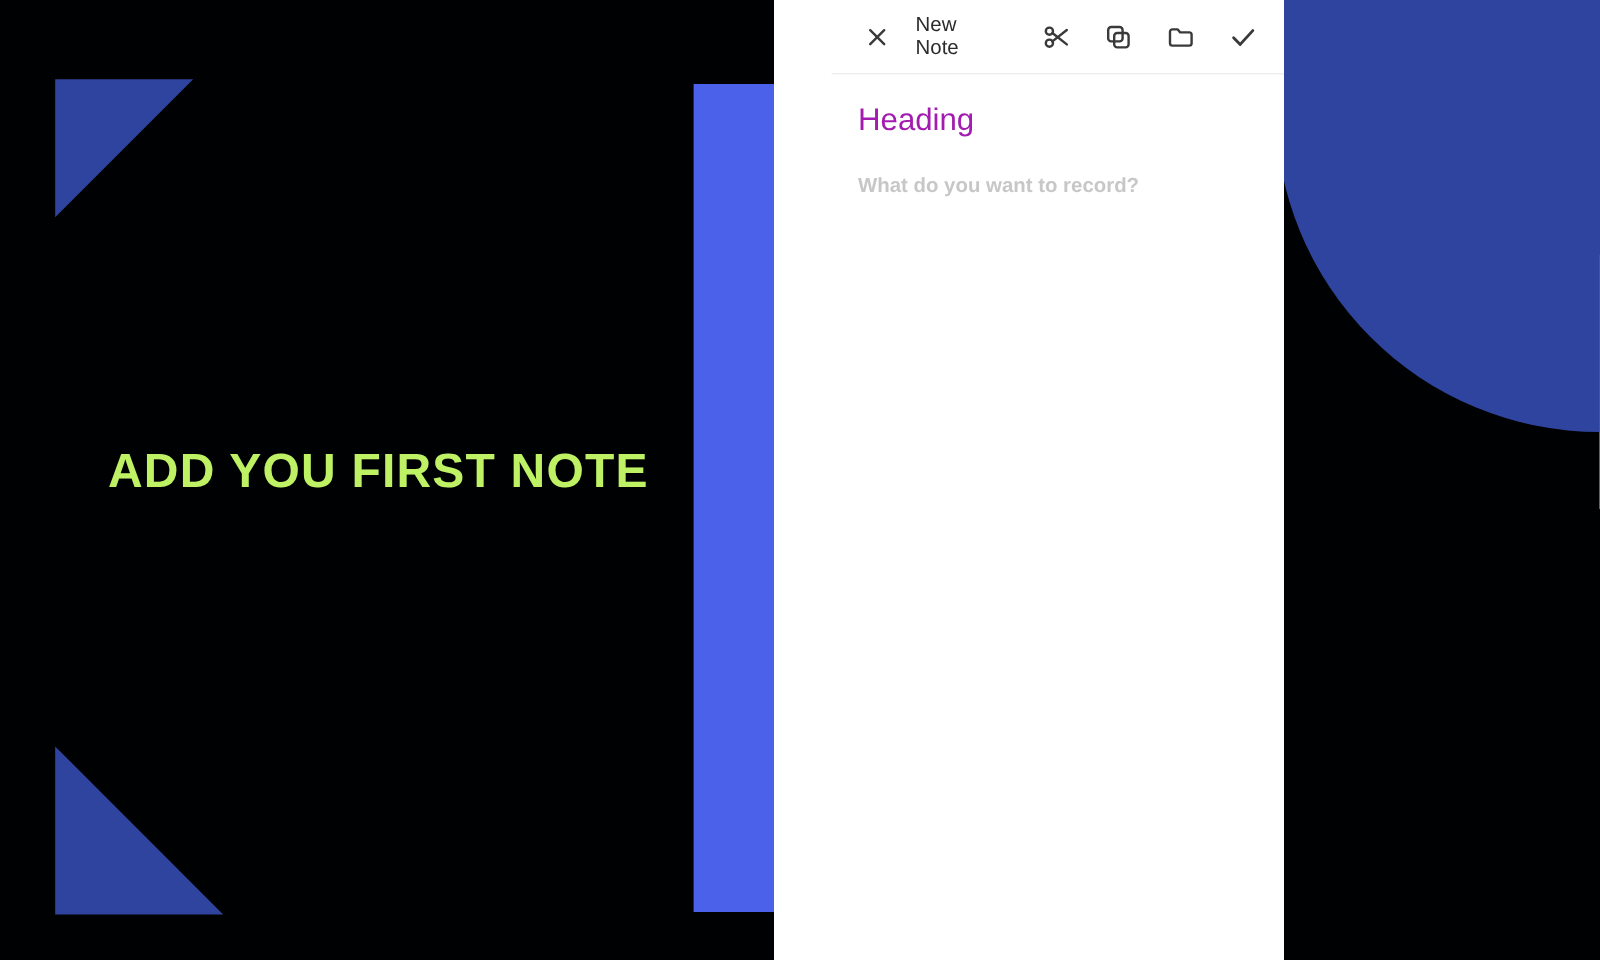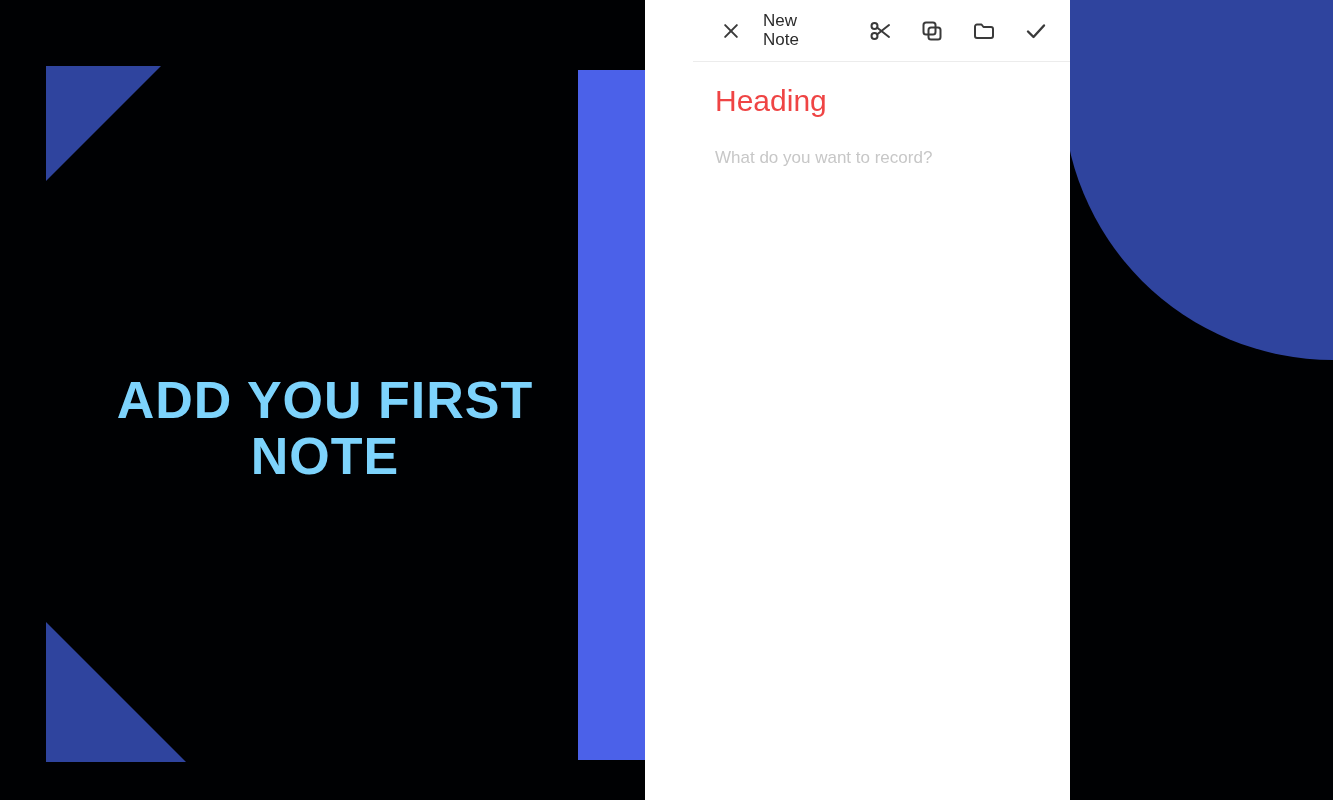--- a/index.html
+++ b/index.html
@@ -43,26 +43,25 @@
       height: 360px;
       background: #2F449E;
       border-bottom-left-radius: 270px 270px;
       border-bottom-right-radius: 0;
     }
     .headline {
       position: absolute;
       left: 90px;
       top: 372px;
       width: 470px;
-      color: #7dd3fc;
+      color: #bef264;
       font-weight: 900;
-      font-size: 52px;
+      font-size: 40px;
       line-height: 1.08;
       letter-spacing: 1px;
-      text-align: center;
       font-family: "Arial Black", Arial, sans-serif;
     }
     
     .app {
       position: absolute;
       left: 645px;
       top: 0;
       width: 425px;
       height: 800px;
       background: #fff;
@@ -94,28 +93,29 @@
       color: #2b2b2b;
       width: 60px;
       flex-shrink: 0;
     }
     .toolbar-spacer { flex: 1; }
     .app-body {
       padding: 22px 22px;
     }
     .heading-input {
       font-family: "Comic Sans MS", "Segoe Script", cursive, sans-serif;
-      font-size: 30px;
-      color: #ef4444;
+      font-size: 26px;
+      color: #a21caf;
       margin-bottom: 30px;
     }
     .body-input {
       font-family: "Comic Sans MS", "Segoe Script", cursive, sans-serif;
       font-size: 17px;
       color: #c7c7c7;
+      font-weight: bold;
     }
     svg { display: block; }
   </style>
 </head>
 <body>
 
 <div class="canvas">
 
   <div class="blue-strip"></div>
   <div class="blue-semicircle"></div>

